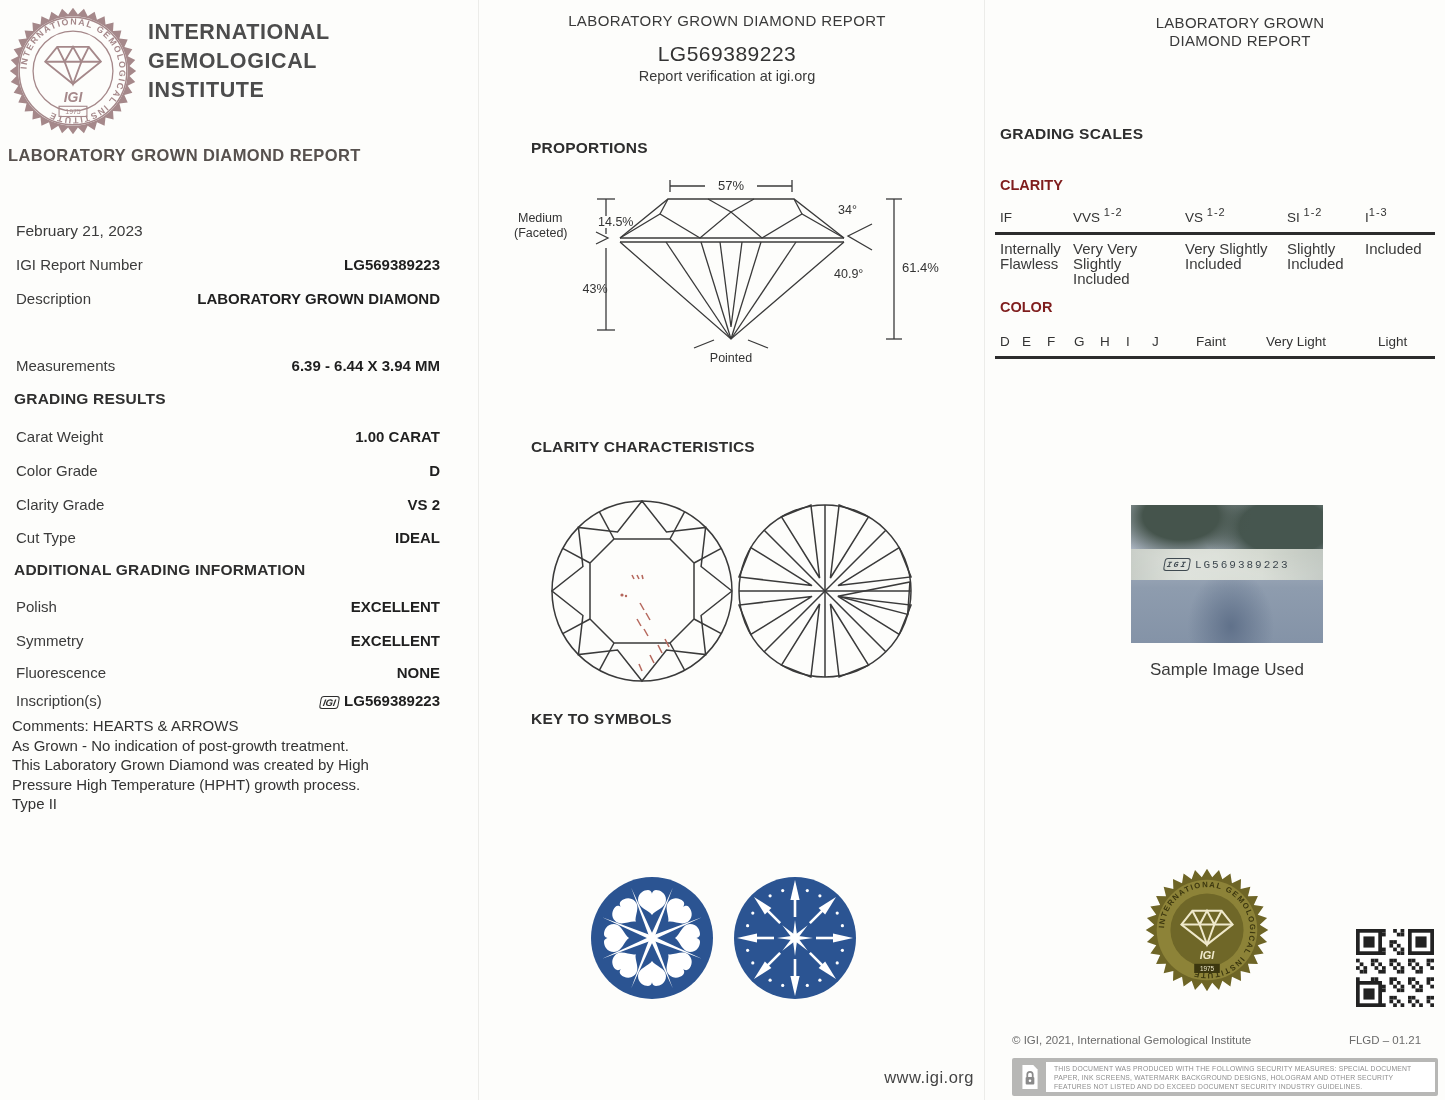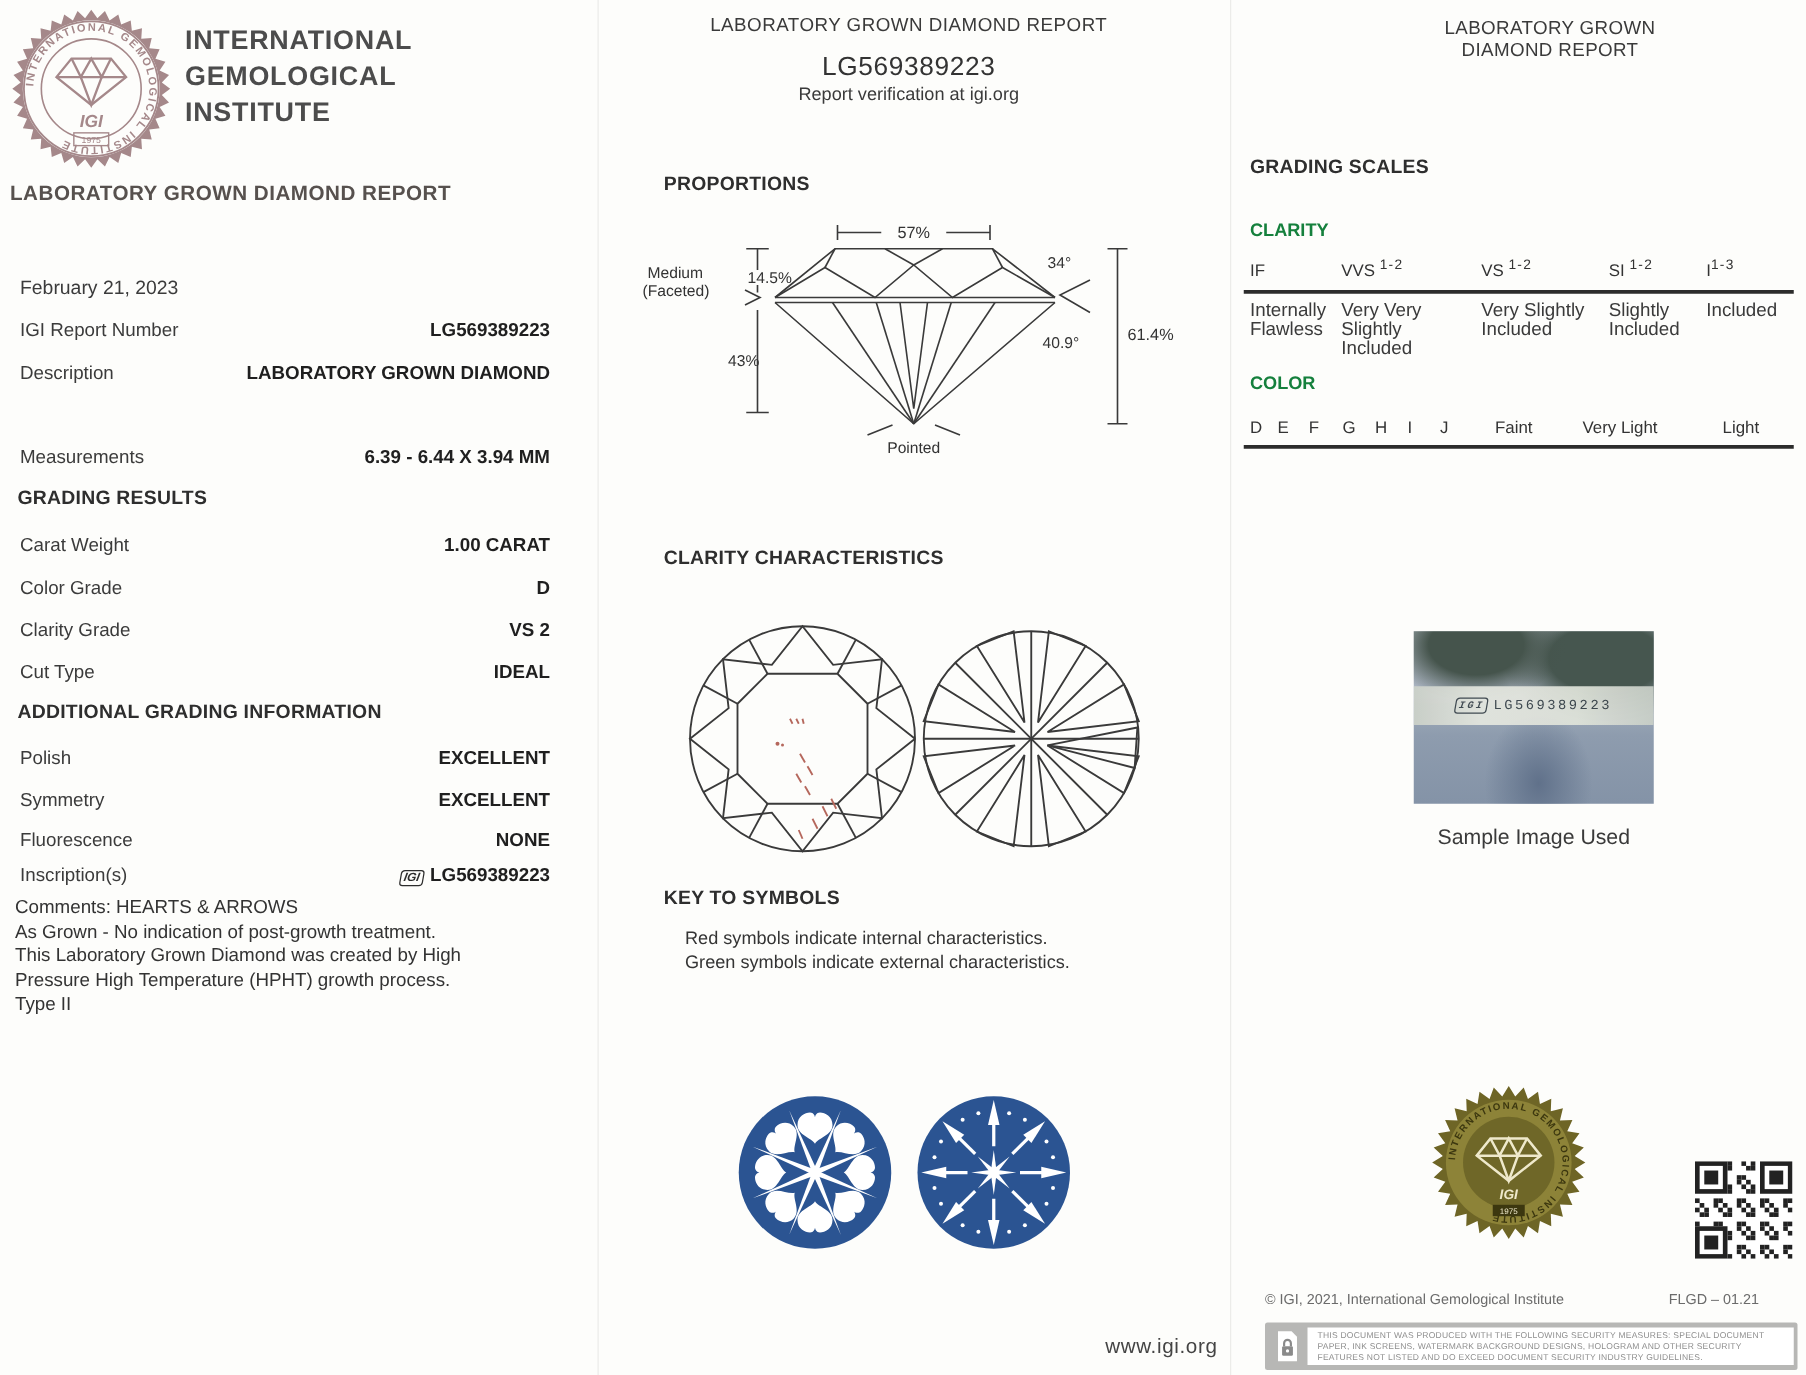--- a/index.html
+++ b/index.html
@@ -21,21 +21,21 @@
             color:#2c2c2c;line-height:11px;margin-right:5px;}
   
   .mid-title{font-size:15px;color:#3a3a3a;letter-spacing:.4px;}
   .mid-num{font-size:21px;color:#333;letter-spacing:.5px;}
   .mid-verif{font-size:14.5px;color:#3a3a3a;}
   .key-line{font-size:14.5px;color:#343434;line-height:18.5px;}
   .website{font-size:16.5px;color:#444;letter-spacing:.5px;}
   svg text{font-family:"Liberation Sans",sans-serif;}
   
   .r-title{font-size:15px;color:#3a3a3a;line-height:18px;letter-spacing:.3px;}
-  .scale-h{font-size:14.5px;font-weight:bold;color:#15803d;}
+  .scale-h{font-size:14.5px;font-weight:bold;color:#7f1d1d;}
   .cg-cell{position:absolute;top:0;font-size:13.5px;color:#333;}
   .cg-cell sup{font-size:11px;letter-spacing:1px;}
   .cd-cell{position:absolute;top:0;font-size:15px;color:#3a3a3a;line-height:15px;}
   .scale-line{position:absolute;height:2.5px;background:#2c2c2c;}
   .color-item{position:absolute;top:0;font-size:13.5px;color:#333;}
   .caption{font-size:17px;color:#3a3a3a;}
   .copyright{font-size:11.5px;color:#6b6b6b;}
   .flgd{font-size:11.5px;color:#6b6b6b;}
   .sec-strip{position:absolute;left:1012px;top:1058px;width:426px;height:38px;background:#b7b7b5;
              border-radius:2px;display:flex;align-items:center;padding:0;box-sizing:border-box;}
@@ -264,24 +264,20 @@
       <polygon points="-14.1,86 -43.5,74.2 -5.4,13.0"></polygon>
       <polygon points="-74.2,43.5 -86,14.1 -13.0,5.4"></polygon>
       <polygon points="-86,-14.1 -74.2,-43.5 -13.0,-5.4"></polygon>
       <polygon points="-43.5,-74.2 -14.1,-86 -5.4,-13.0"></polygon>
       <polygon points="14.1,-86 43.5,-74.2 5.4,-13.0"></polygon>
       <polygon points="86,-14.1 74.2,-43.5 13.0,-5.4"></polygon>
     </g>
   </svg>
 
   <div class="abs sec-h" style="left:531px;top:710px;">KEY TO SYMBOLS</div>
-  <div class="abs" style="left:548px;top:742px;">
-    <div class="key-line">Red symbols indicate internal characteristics.</div>
-    <div class="key-line">Green symbols indicate external characteristics.</div>
-  </div>
 
   <svg class="abs" style="left:588px;top:874px;" width="128" height="128" viewBox="-64 -64 128 128">
     <circle r="61" fill="#2b5492"></circle>
     <g fill="#fff">
       <g id="ray8"></g>
       <polygon points="0,-2.2 54,0 0,2.2" transform="rotate(22.5)"></polygon>
       <polygon points="0,-2.2 54,0 0,2.2" transform="rotate(67.5)"></polygon>
       <polygon points="0,-2.2 54,0 0,2.2" transform="rotate(112.5)"></polygon>
       <polygon points="0,-2.2 54,0 0,2.2" transform="rotate(157.5)"></polygon>
       <polygon points="0,-2.2 54,0 0,2.2" transform="rotate(202.5)"></polygon>
@@ -527,21 +523,21 @@
         <rect x="50.4" y="0" width="25.2" height="25.2" fill="#222"></rect>
         <rect x="54" y="3.6" width="18" height="18" fill="#fff"></rect>
         <rect x="57.6" y="7.2" width="10.8" height="10.8" fill="#222"></rect>
         <rect x="0" y="50.4" width="25.2" height="25.2" fill="#222"></rect>
         <rect x="3.6" y="54" width="18" height="18" fill="#fff"></rect>
         <rect x="7.2" y="57.6" width="10.8" height="10.8" fill="#222"></rect>
       </g>
   </svg>
 
   <div class="abs copyright" style="left:1012px;top:1034px;">© IGI, 2021, International Gemological Institute</div>
-  <div class="abs flgd" style="left:1335px;top:1034px;width:100px;text-align:left;">FLGD – 01.21</div>
+  <div class="abs flgd" style="left:1335px;top:1034px;width:100px;text-align:center;">FLGD – 01.21</div>
 
   <div class="sec-strip">
     <div class="sec-lock">
       <svg width="22" height="26" viewBox="0 0 20 24">
         <path d="M3 1 h10 l4 4 v18 H3 z" fill="#fff"></path>
         <rect x="6" y="12" width="8" height="7" rx="1" fill="#8a8a8a"></rect>
         <path d="M7.5 12 v-2.2 a2.5 2.5 0 0 1 5 0 V12" stroke="#8a8a8a" fill="none" stroke-width="1.6"></path>
         <circle cx="10" cy="15.5" r="1.2" fill="#fff"></circle>
       </svg>
     </div>

